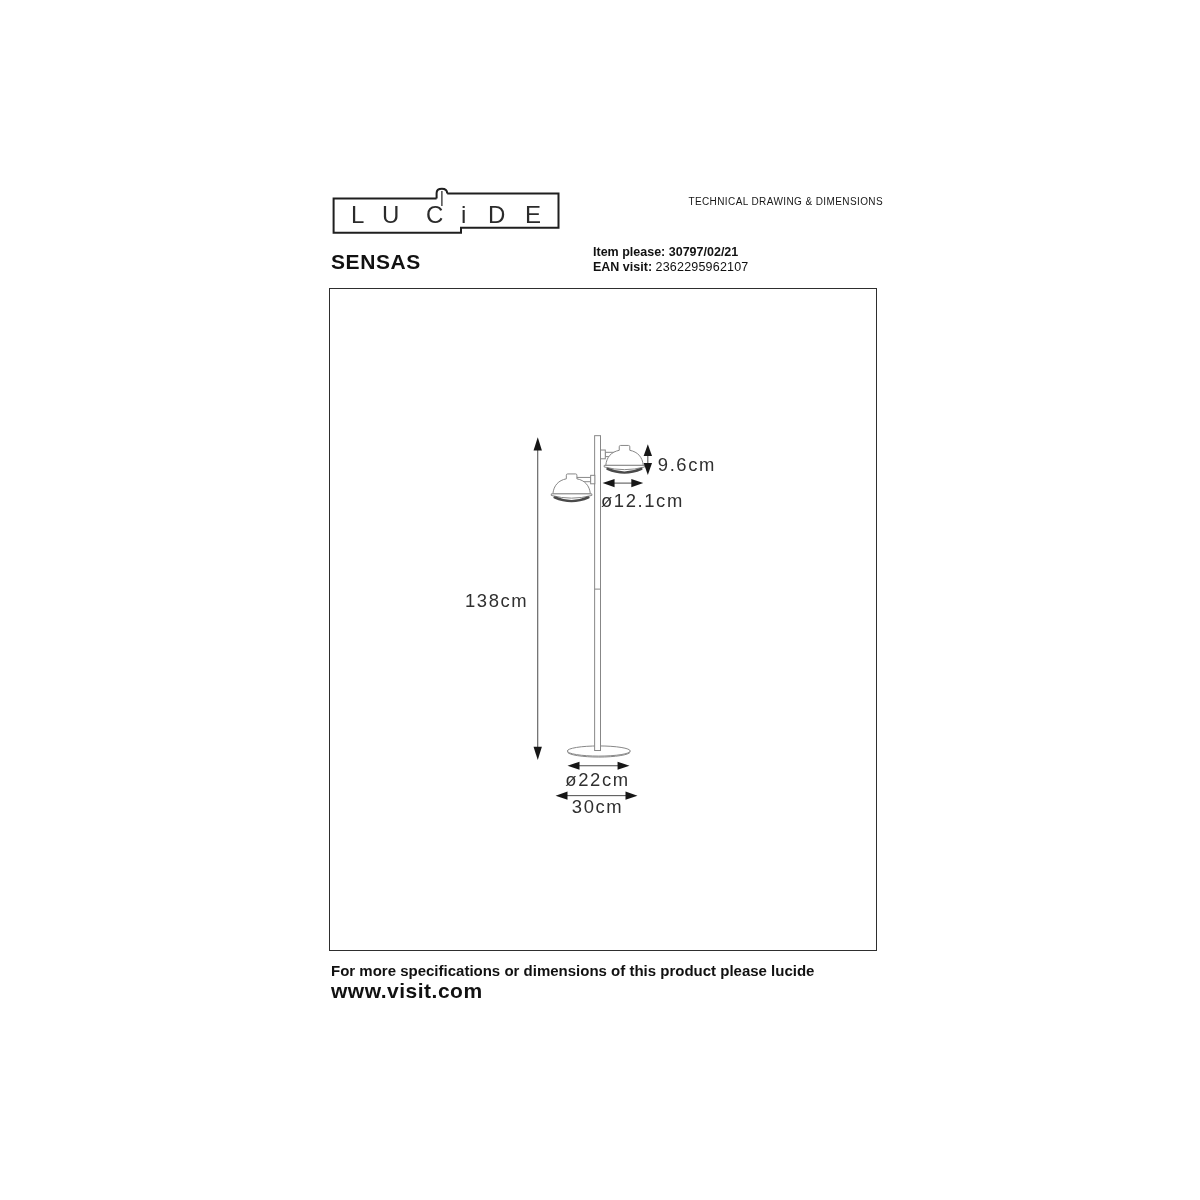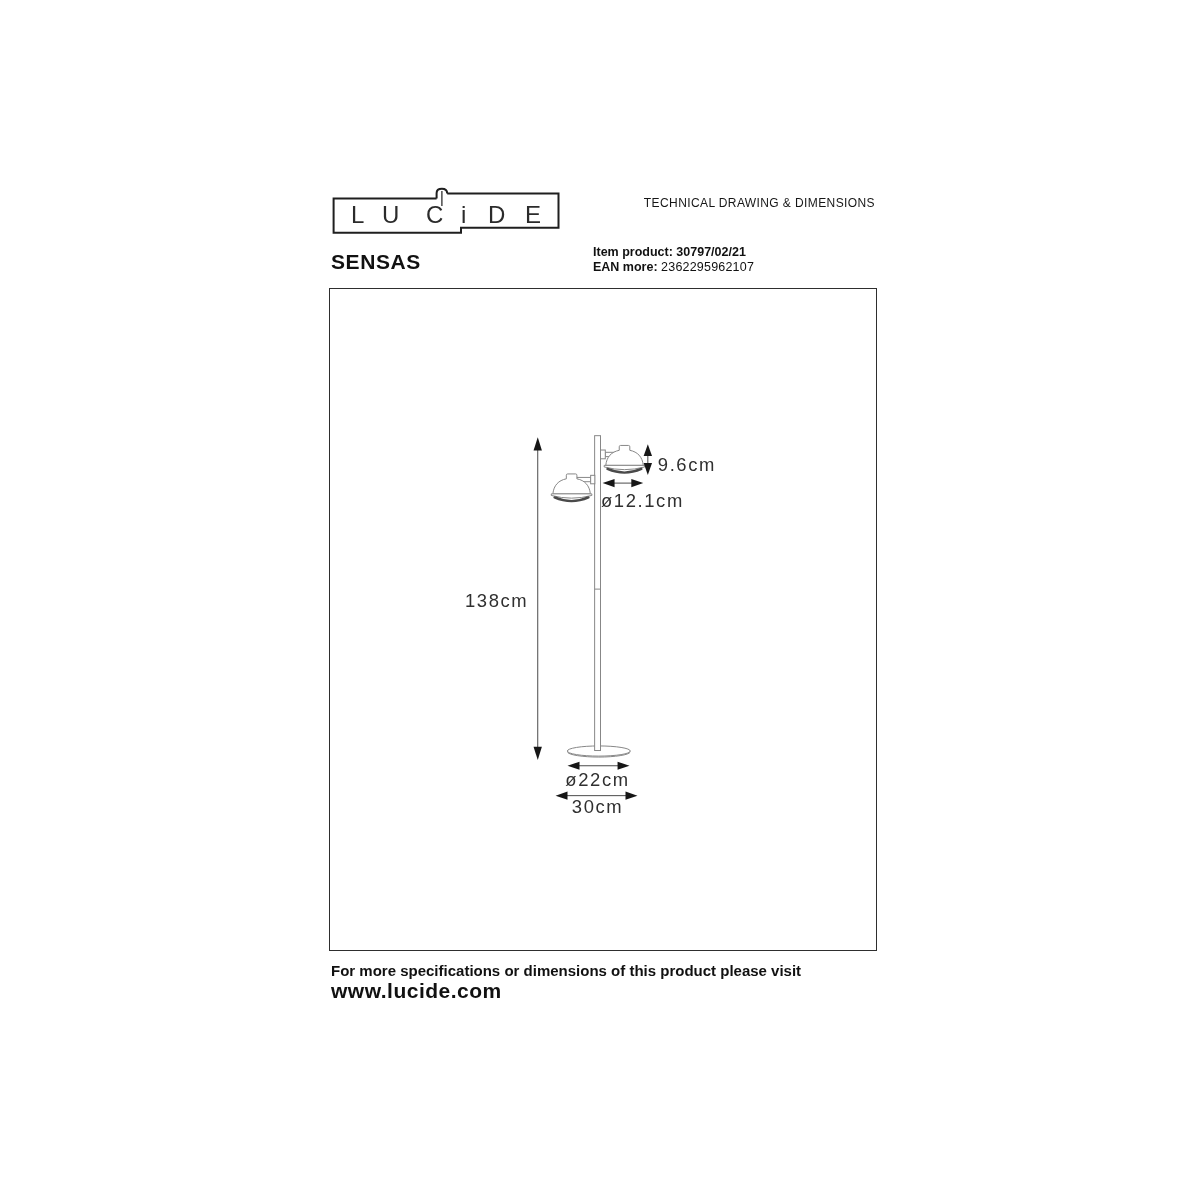--- a/index.html
+++ b/index.html
@@ -8,22 +8,22 @@
     font-family:"Liberation Sans",sans-serif;color:#1a1a1a;overflow:hidden;
   }
   .abs{position:absolute;}
 
   
   #logo-svg{position:absolute;left:328px;top:184px;width:236px;height:54px;}
   .logobox{fill:none;stroke:#1f1f1f;stroke-width:2;}
   .logostem{stroke:#1f1f1f;stroke-width:1.2;}
   .logoletter{fill:#2b2b2b;font-size:24px;font-family:"Liberation Sans",sans-serif;}
   #doc-title{
-    left:0;top:196px;width:875px;text-align:right;
-    font-size:12px;letter-spacing:0.4px;color:#161616;
+    left:8px;top:196px;width:875px;text-align:right;
+    font-size:10px;letter-spacing:0.4px;color:#161616;
   }
   #product-name{
     left:331px;top:250px;font-size:21px;font-weight:bold;letter-spacing:0.6px;color:#111;text-align:right;
   }
   #meta-block{left:593px;top:245px;font-size:12.5px;line-height:14.5px;color:#111;}
   #meta-block .b{font-weight:bold;}
   #meta-block .ean-val{font-weight:normal;letter-spacing:0.2px;}
 
   
   #drawing-box{
@@ -60,25 +60,25 @@
   <text class="logoletter" x="488" y="223">D</text>
   <text class="logoletter" x="525" y="223">E</text>
 </svg>
 
 <div id="doc-title" class="abs">TECHNICAL DRAWING &amp; DIMENSIONS</div>
 
 <div id="product-name" class="abs">SENSAS</div>
 
 <div id="meta-block" class="abs">
   <div>
-    <span class="b">Item product:</span>
+    <span class="b">Item please:</span>
     <span class="b">30797/02/21</span>
   </div>
   <div>
-    <span class="b">EAN more:</span>
+    <span class="b">EAN visit:</span>
     <span class="ean-val">2362295962107</span>
   </div>
 </div>
 
 <div id="drawing-box" class="abs">
   <svg id="drawing-svg" viewBox="329 288 548 663" xmlns="http://www.w3.org/2000/svg">
 
     <g>
       <line class="dimline" x1="537.5" y1="448.5" x2="537.5" y2="748.5"></line>
       <polygon class="arrow" points="537.5,436.5 533.3,449.8 541.7,449.8"></polygon>
@@ -143,14 +143,14 @@
 
     <g>
       <line class="dimline" x1="559" y1="796.3" x2="634" y2="796.3"></line>
       <polygon class="arrow" points="555.4,796.3 567.4,792.2 567.4,800.4"></polygon>
       <polygon class="arrow" points="637.6,796.3 625.6,792.2 625.6,800.4"></polygon>
       <text class="dimtext" x="597.5" y="813.5" text-anchor="middle">30cm</text>
     </g>
   </svg>
 </div>
 
-<div id="footer-line1" class="abs">For more specifications or dimensions of this product please visit</div>
-<div id="footer-line2" class="abs">www.lucide.com</div>
+<div id="footer-line1" class="abs">For more specifications or dimensions of this product please lucide</div>
+<div id="footer-line2" class="abs">www.visit.com</div>
 
 </body></html>

